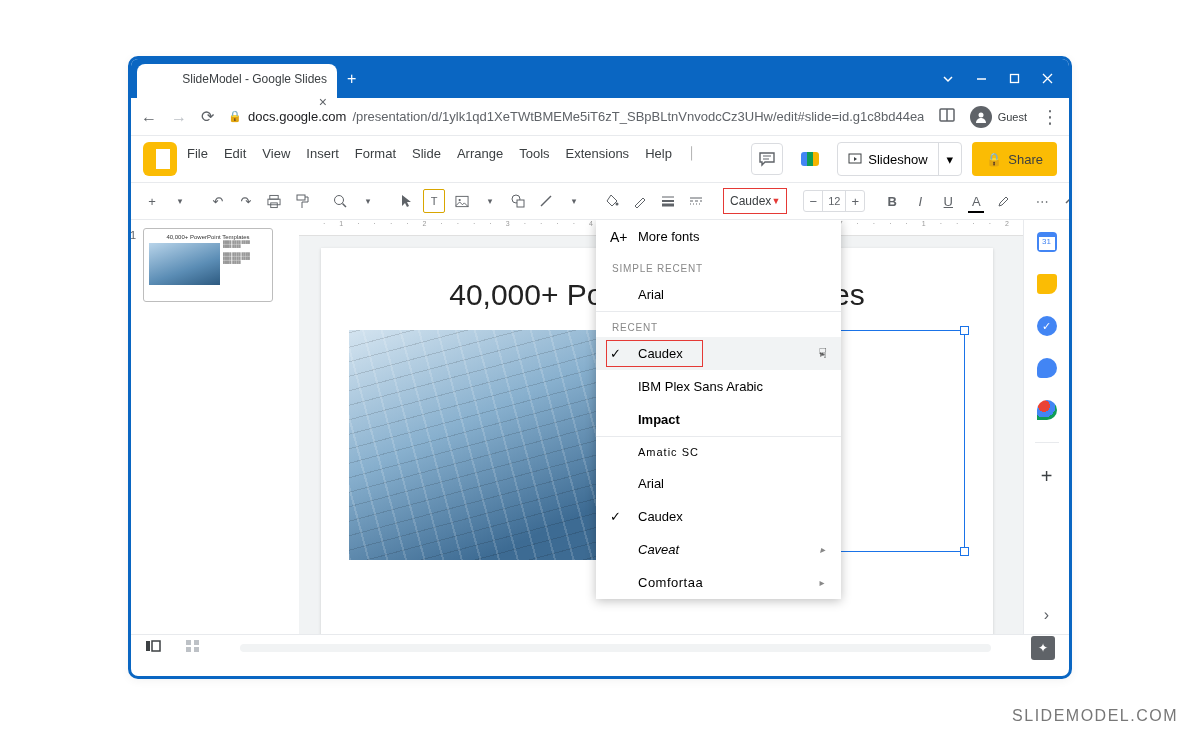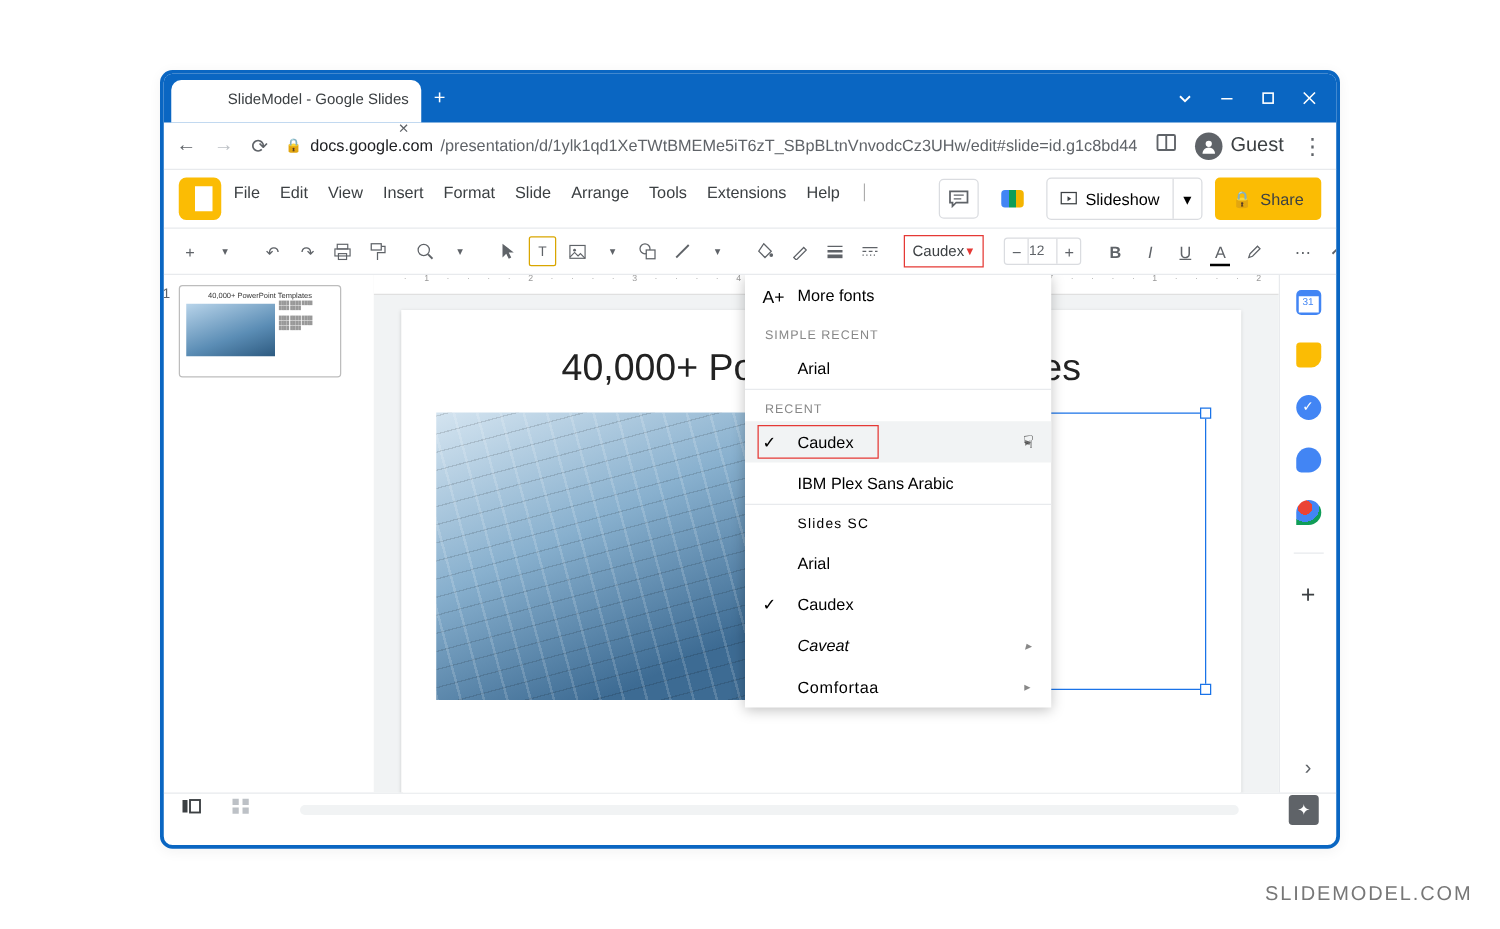--- a/index.html
+++ b/index.html
@@ -19,21 +19,21 @@
   .winbtns span svg { display:block; }
   .urlbar { height: 38px; border-bottom: 1px solid #e8eaed; display:flex; align-items:center; padding: 0 10px; gap:14px; }
   .navico { color:#5f6368; font-size:16px; }
   .navico.dim { color:#bdc1c6; }
   .url { flex:1; display:flex; align-items:center; font-size:13px; color:#5f6368; gap:6px; overflow:hidden; }
   .url .lock { font-size:11px; }
   .url .host { color:#202124; }
   .guest { display:flex; align-items:center; gap:6px; }
   .avatar { width:22px; height:22px; border-radius:50%; background:#5f6368; display:flex; align-items:center; justify-content:center; }
   .avatar svg { fill:#fff; }
-  .gtxt { font-size:16px; color:#3c4043; }
+  .gtxt { font-size:11px; color:#3c4043; }
   .dots{ color:#5f6368; font-size:18px; }
 
   .docheader { padding: 6px 12px 0 12px; display:flex; align-items:flex-start; }
   .logo { width:34px; height:34px; background:#fbbc04; border-radius:6px; margin-right:10px; position:relative; flex-shrink:0; }
   .logo::after{content:'';position:absolute;inset:7px 7px 7px 13px;background:#fff;}
   .docinfo { flex:1; }
   .titleline { display:flex; align-items:center; gap:10px; }
   .doctitle { font-size:17px; color:#3c4043; }
   .stari,.movei,.cloudi { color:#5f6368; font-size:14px; }
   .savestat { color:#5f6368; font-size:12px; }
@@ -47,21 +47,21 @@
   .slideshow .dd { border-left:1px solid #dadce0; padding:0 8px; height:100%; display:flex; align-items:center; }
   .share { background:#fbbc04; color:#3c4043; font-size:13px; font-weight:500; height:34px; padding:0 14px; border-radius:4px; display:flex; align-items:center; gap:6px; }
 
   .toolbar { height:38px; border-top:1px solid #e8eaed; border-bottom:1px solid #e8eaed; margin-top:6px; display:flex; align-items:center; padding:0 10px; gap:6px; font-size:13px; color:#5f6368; overflow:hidden; }
   .tbtn { padding:4px; display:flex; align-items:center; justify-content:center; min-width:22px; height:26px; }
   .sep { width:1px; height:22px; background:#e8eaed; margin:0 2px; }
   .fontselect { border:1.5px solid #e53935; height:26px; width:86px; display:flex; align-items:center; padding:0 6px; font-size:12px; color:#3c4043; font-family: Georgia, serif; }
   .fontselect .tri{ margin-left:auto; color:#e53935; font-size:9px; }
   .fsize { display:flex; align-items:center; border:1px solid #dadce0; border-radius:3px; height:22px; }
   .fsize .pm { width:18px; text-align:center; }
-  .fsize .val { width:24px; text-align:left; border-left:1px solid #dadce0; border-right:1px solid #dadce0; height:100%; line-height:20px; font-size:11px; }
+  .fsize .val { width:24px; text-align:center; border-left:1px solid #dadce0; border-right:1px solid #dadce0; height:100%; line-height:20px; font-size:11px; }
   .bold{font-weight:bold;} .ital{font-style:italic;} .und{text-decoration:underline;}
   .tbtn.textbx{ border:1.5px solid #d9a600; border-radius:2px; width:24px; height:24px; padding:0; }
   .tbtn.chev{ margin-left:auto; }
 
   .workarea { display:flex; height: calc(100% - 39px - 38px - 62px - 38px - 26px); }
   .thumbs { width:168px; padding:8px 12px; }
   .thumb { border:1px solid #bdbdbd; border-radius:3px; width:130px; height:74px; background:#fff; padding:5px; position:relative; }
   .thumb::before { content:'1'; position:absolute; left:-14px; top:0; font-size:11px; color:#5f6368; }
   .thumbtitle{ font-size:6px; color:#333; text-align:center; }
   .thumbimg { height:42px; background:linear-gradient(160deg,#b8d4ea 0%,#5b8db5 60%,#2d5a80 100%); margin-top:3px; width:60%; }
@@ -370,23 +370,26 @@
         <div class="fm-sec">RECENT</div>
         <div class="fm-item hover redbox f-serif">
             <span class="chk">✓</span>
             <span>Caudex</span>
             <span class="sub">▸</span>
             <span style="position:absolute;right:14px;top:8px;font-size:14px;">☟</span>
           </div>
         <div class="fm-item">
             <span>IBM Plex Sans Arabic</span>
           </div>
+        <div class="fm-item f-impact">
+            <span>Impact</span>
+          </div>
         <div class="divl"></div>
         <div class="fm-item f-amatic">
-            <span>Slides SC</span>
+            <span>Amatic SC</span>
           </div>
         <div class="fm-item">
             <span>Arial</span>
           </div>
         <div class="fm-item f-serif">
             <span class="chk">✓</span>
             <span>Caudex</span>
           </div>
         <div class="fm-item f-caveat">
             <span>Caveat</span>

